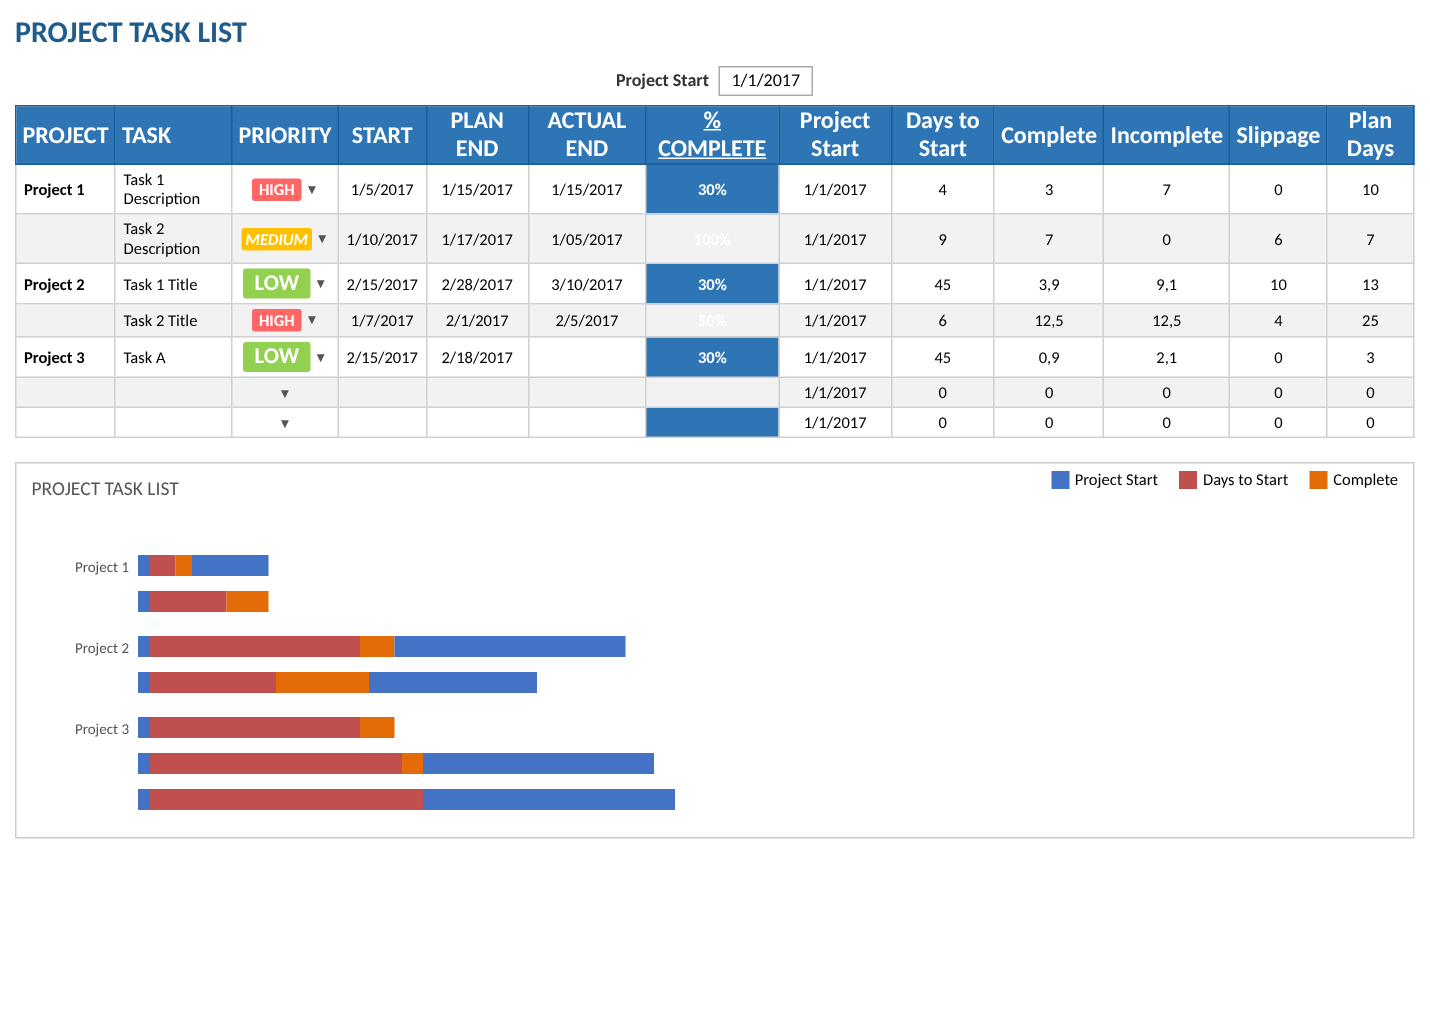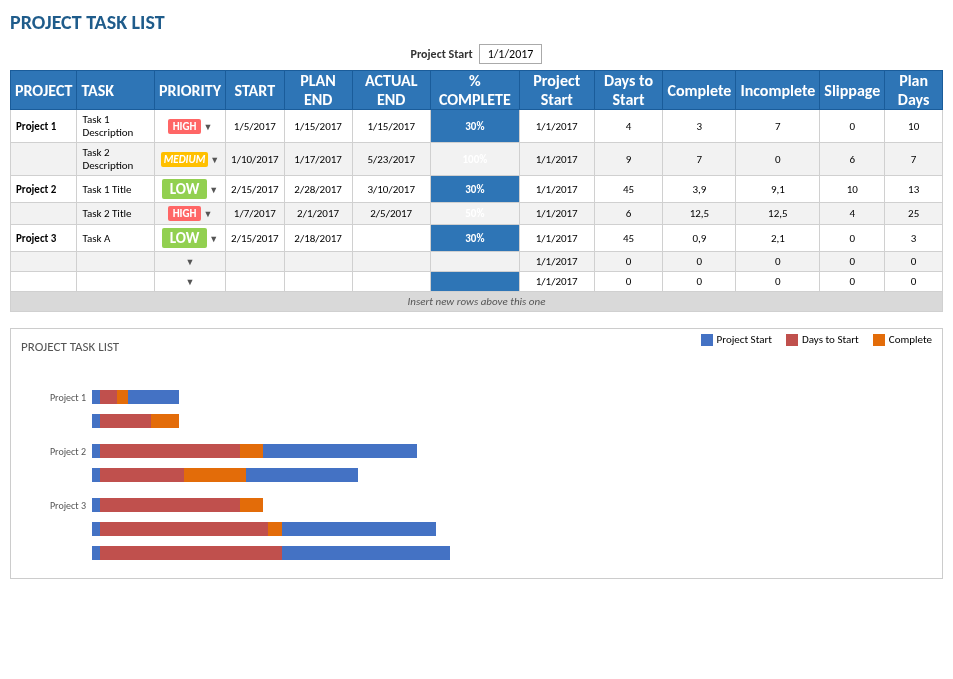--- a/index.html
+++ b/index.html
@@ -70,20 +70,21 @@
     .row-insert td { background: #d9d9d9; color: #555; font-style: italic; }
 
     .percent-complete {
       font-weight: bold;
       background: #2e75b6;
       color: #fff;
     }
     th.percent-complete-h {
       background: #2e75b6;
       color: #fff;
+      text-decoration: underline;
     }
 
     .chart-section {
       border: 1px solid #ccc;
       padding: 10px;
       background: #fff;
     }
     .chart-title {
       font-size: 13px;
       color: #555;
@@ -190,21 +191,21 @@
         <td class="left bold"></td>
         <td class="left">Task 2 Description</td>
         <td>
           <div class="priority-cell">
             <span class="priority-medium">MEDIUM</span>
             <span class="dropdown-arrow">▼</span>
           </div>
         </td>
         <td>1/10/2017</td>
         <td>1/17/2017</td>
-        <td>5/23/2017</td>
+        <td>1/05/2017</td>
         <td class="percent-complete">100%</td>
         <td>1/1/2017</td>
         <td>9</td>
         <td>7</td>
         <td>0</td>
         <td>6</td>
         <td>7</td>
       </tr>
       <tr>
         <td class="left bold">Project 2</td>
@@ -288,23 +289,20 @@
         <td></td>
         <td></td>
         <td></td>
         <td class="percent-complete"></td>
         <td>1/1/2017</td>
         <td>0</td>
         <td>0</td>
         <td>0</td>
         <td>0</td>
         <td>0</td>
-      </tr>
-      <tr class="row-insert">
-        <td colspan="13">Insert new rows above this one</td>
       </tr>
     </tbody>
 </table>
 
 <div class="chart-section">
   <div style="display:flex; justify-content:space-between; align-items:center; margin-bottom:6px;">
     <span class="chart-title">PROJECT TASK LIST</span>
     <div class="chart-legend" id="chart-legend">
         <div class="legend-item">
           <span class="legend-swatch" style="background: rgb(68, 114, 196);"></span>

